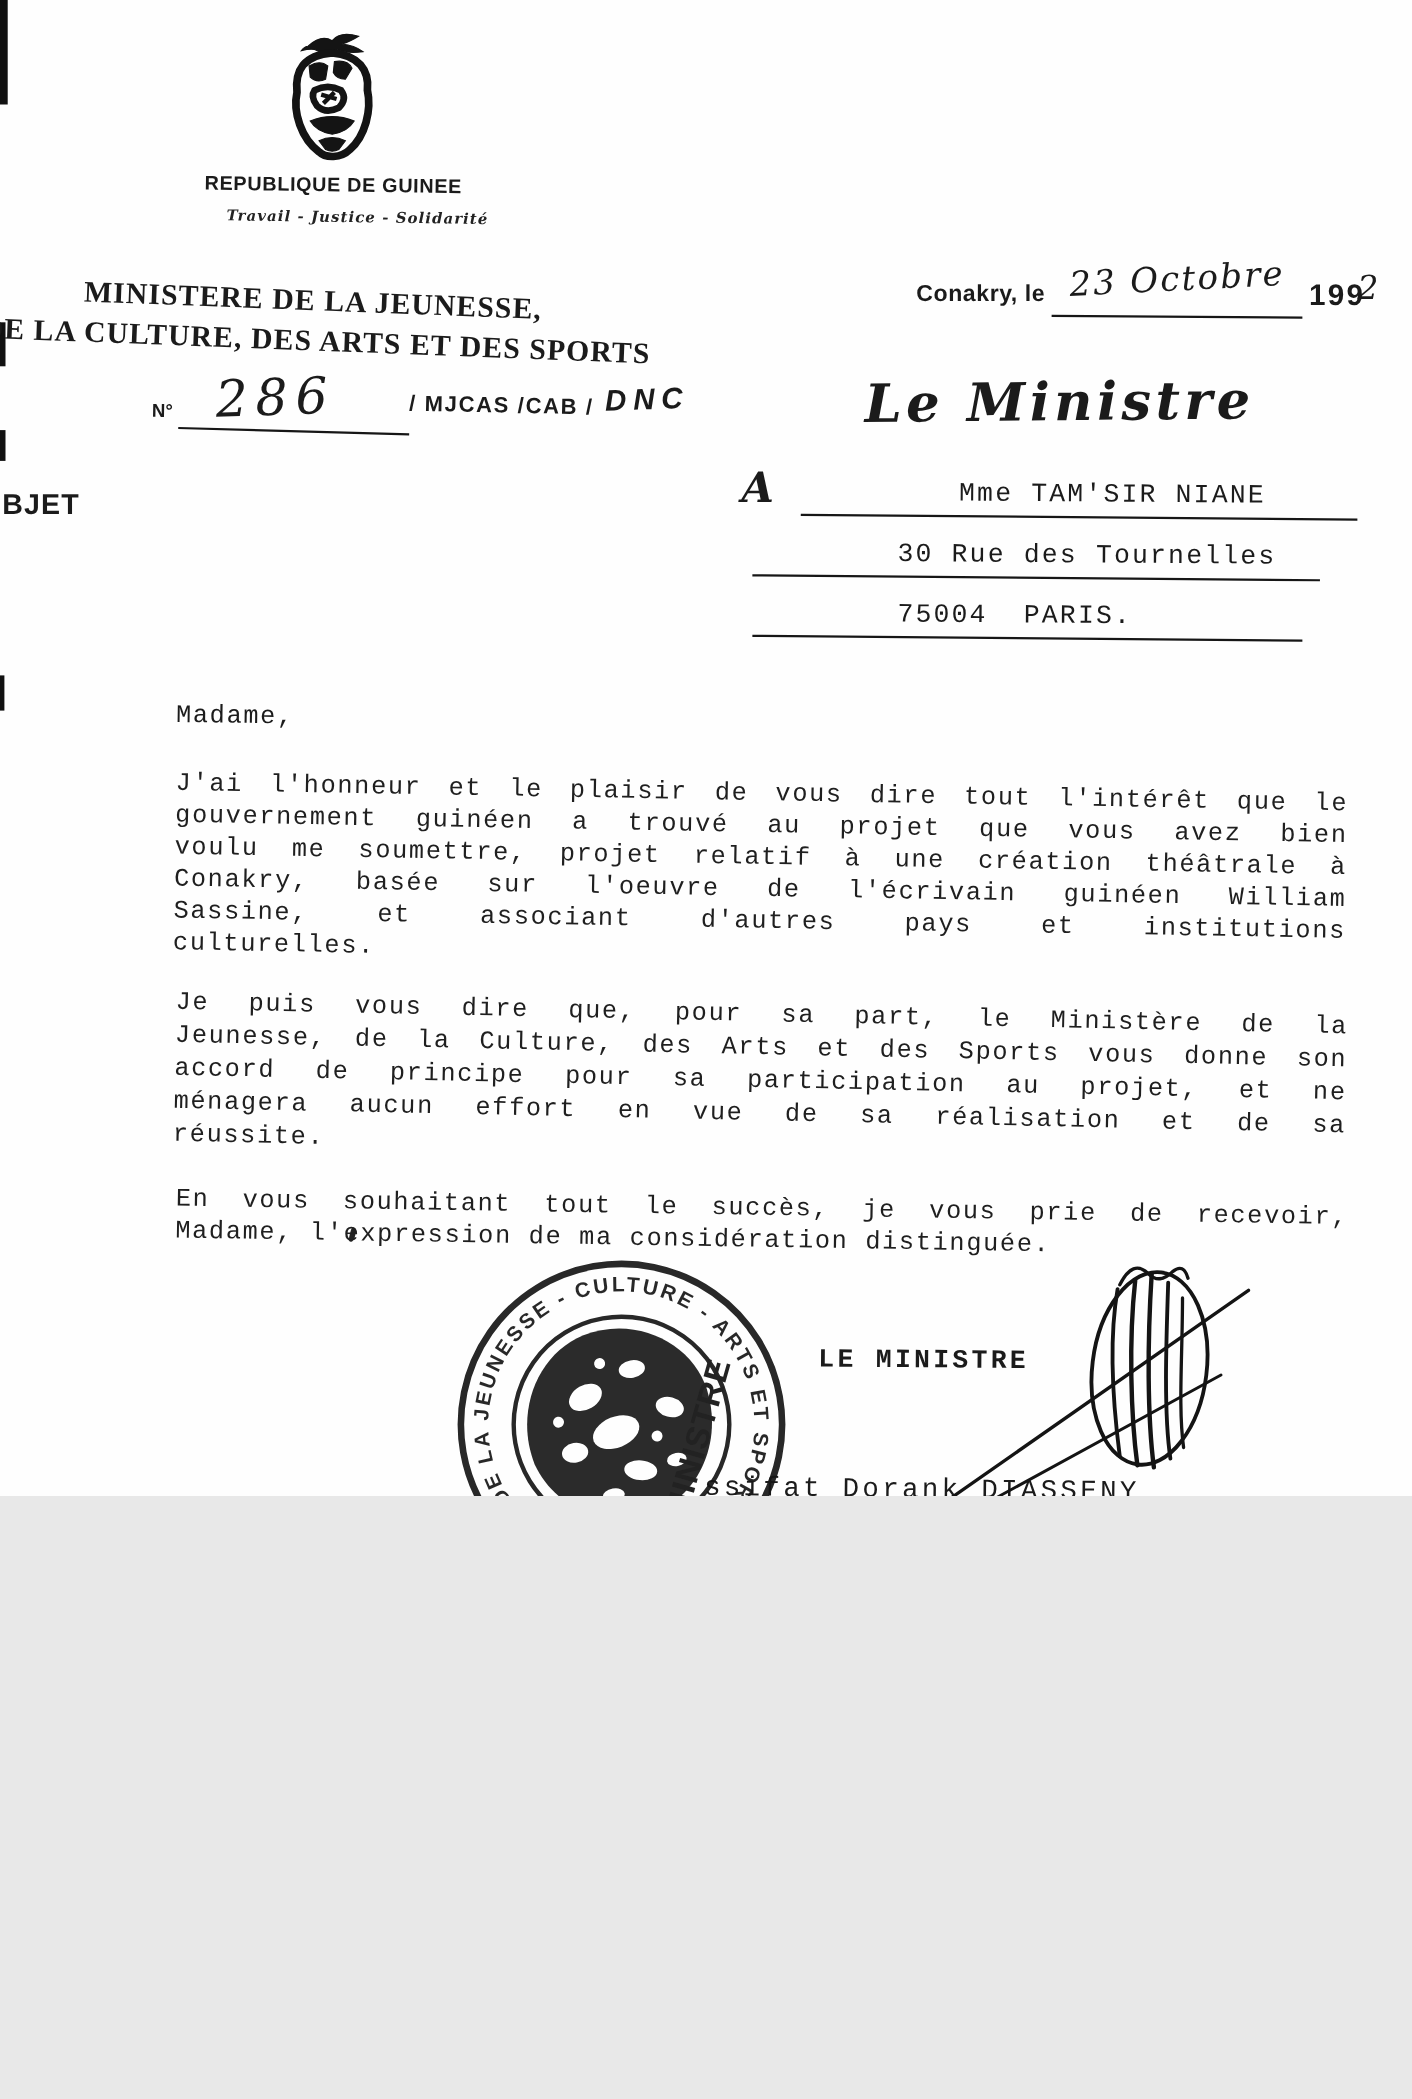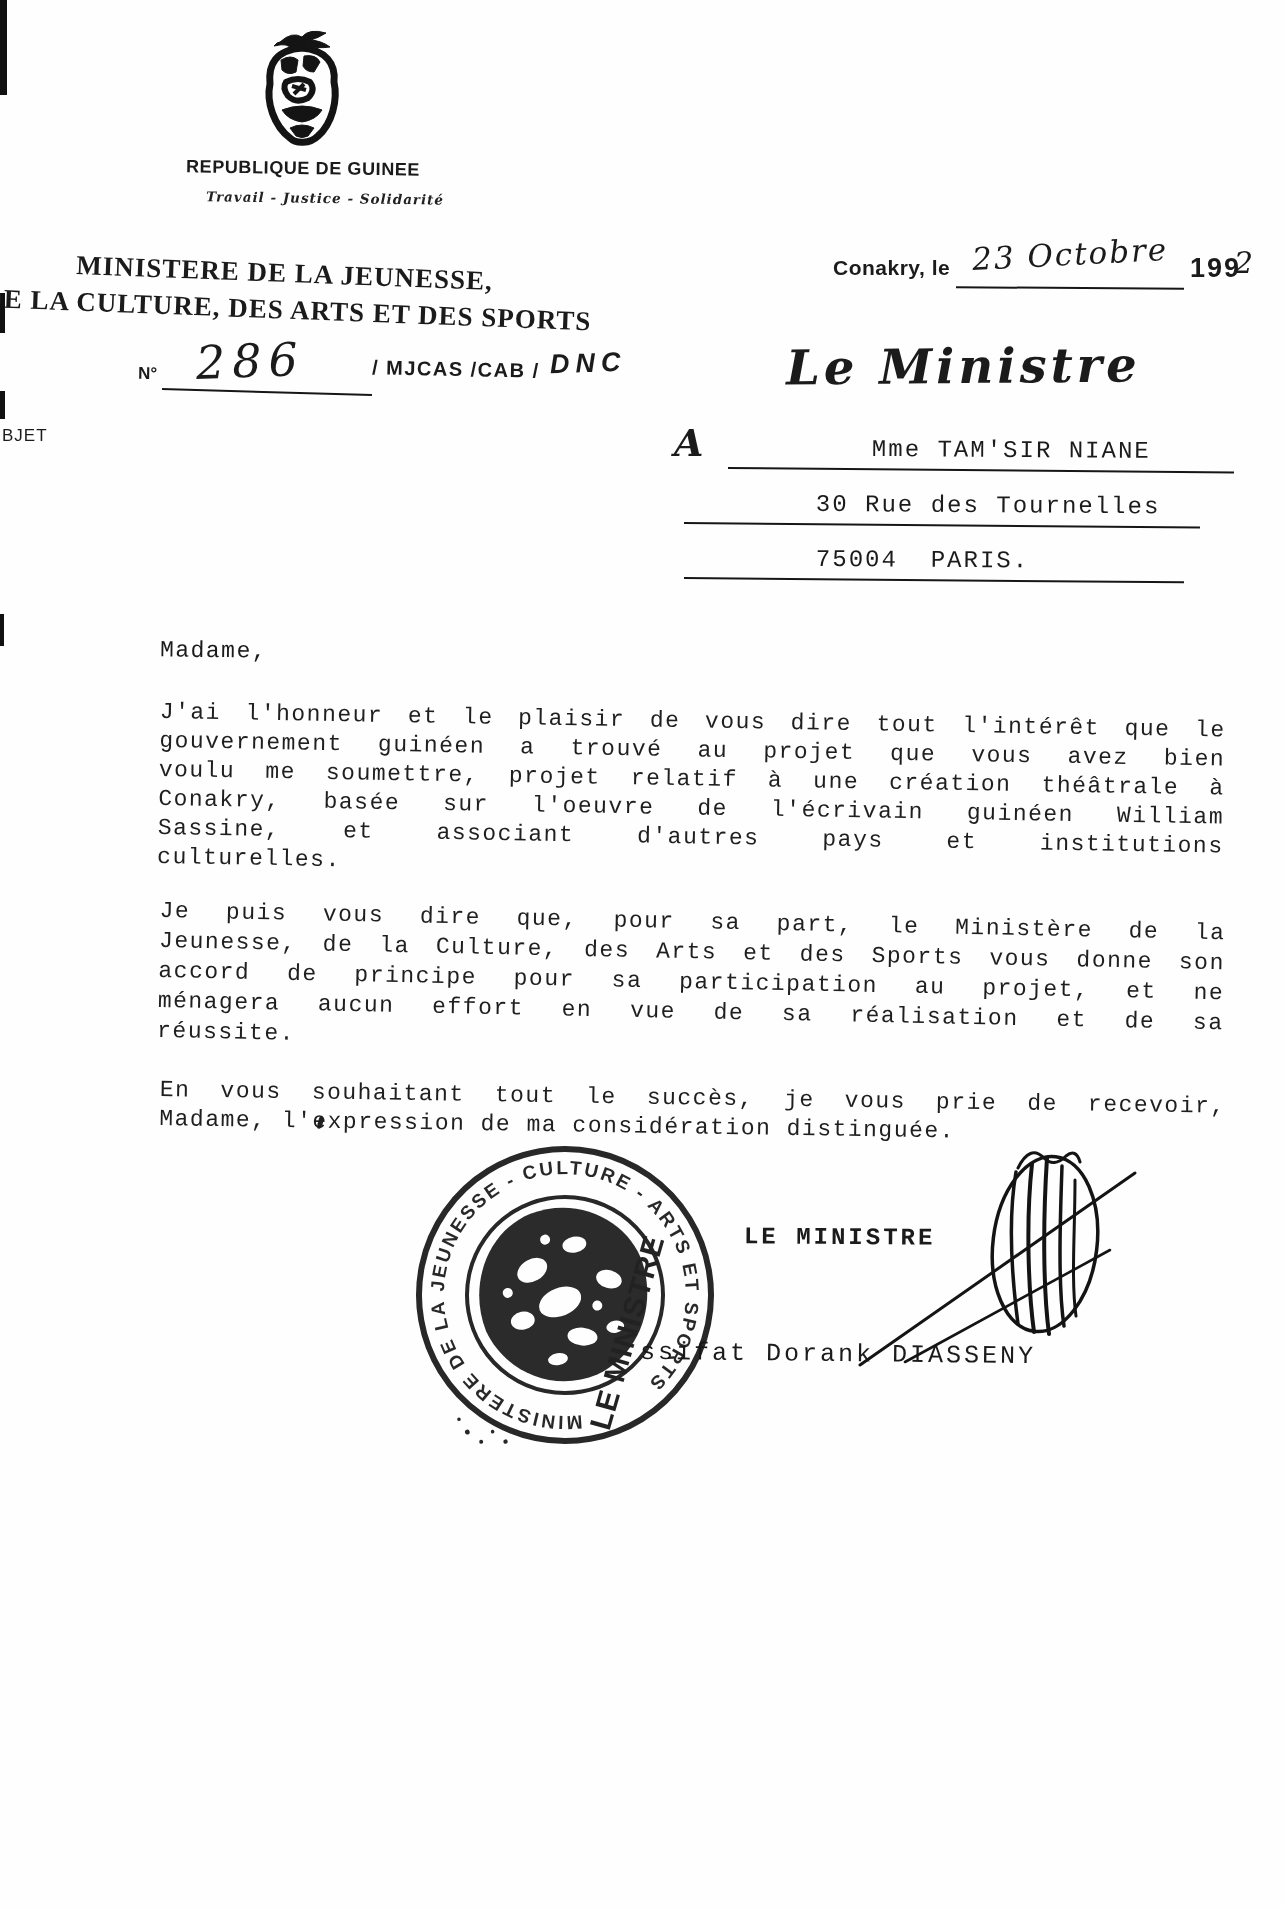--- a/index.html
+++ b/index.html
@@ -1,16 +1,16 @@
 <!DOCTYPE html>
 <html><head>
 <meta charset="utf-8">
 <style>
   html,body{margin:0;padding:0;background:#e8e8e8;}
-  #page{position:relative;width:1284px;height:1908px;background:#fefefe;margin:0 auto;
+  #page{position:relative;width:1284px;height:1360px;background:#fefefe;margin:0 auto;
         overflow:hidden;color:#1b1b1b;font-family:"Liberation Sans",sans-serif;}
   .abs{position:absolute;}
   
   .artifact{background:#111;}
   #art1{left:0;top:0;width:7px;height:95px;}
   #art2{left:0;top:293px;width:5px;height:40px;}
   #art3{left:0;top:391px;width:5px;height:28px;}
   #art4{left:0;top:614px;width:4px;height:32px;}
   #inkmark{left:318px;top:1116px;width:5px;height:13px;background:#222;border-radius:40% 60% 60% 40%;transform:rotate(14deg);}
   
@@ -20,21 +20,21 @@
          font-family:"DejaVu Serif",serif;letter-spacing:1px;transform:rotate(.8deg);color:#222;}
   .ministry{font-family:"Liberation Serif",serif;font-weight:bold;font-size:27px;letter-spacing:1px;white-space:nowrap;transform-origin:left top;}
   #ministry1{left:77px;top:250px;transform:rotate(2.2deg);}
   #ministry2{left:-16px;top:283px;transform:rotate(2.2deg);}
   
   #no-label{left:138px;top:364px;font-size:17px;font-weight:bold;transform:rotate(1deg);}
   #no-underline{left:162px;top:391px;width:210px;height:2px;background:#161616;transform:rotate(1.6deg);}
   #no-number{left:196px;top:334px;font-size:46px;font-style:italic;font-family:"DejaVu Serif",serif;letter-spacing:7px;transform:rotate(-2deg);}
   #no-code{left:372px;top:358px;font-size:20px;font-weight:bold;letter-spacing:1.5px;transform:rotate(1.2deg);white-space:pre;}
   #no-code-hw{left:550px;top:348px;font-size:27px;font-style:italic;letter-spacing:6px;transform:rotate(-2deg);font-weight:bold;}
-  #objet{left:2px;top:426px;font-size:17px;font-weight:normal;letter-spacing:1px;}
+  #objet{left:2px;top:443px;font-size:26px;font-weight:bold;letter-spacing:1px;}
   
   #place{left:833px;top:256px;font-size:21px;font-weight:bold;letter-spacing:.5px;}
   #date-underline{left:956px;top:287px;width:228px;height:2px;background:#161616;transform:rotate(.4deg);}
   #date-hw{left:972px;top:236px;font-size:31px;font-style:italic;font-family:"DejaVu Serif",serif;letter-spacing:2px;transform:rotate(-3deg);}
   #year-printed{left:1190px;top:253px;font-size:27px;font-weight:bold;letter-spacing:2px;}
   #year-hw{left:1234px;top:245px;font-size:30px;font-style:italic;font-family:"DejaVu Serif",serif;}
   
   #minister-script{left:786px;top:338px;font-size:48px;font-style:italic;font-weight:bold;
                    font-family:"DejaVu Serif",serif;letter-spacing:4px;transform:rotate(-.5deg);}
   #to-script{left:674px;top:420px;font-size:38px;font-style:italic;font-weight:bold;font-family:"DejaVu Serif",serif;}

